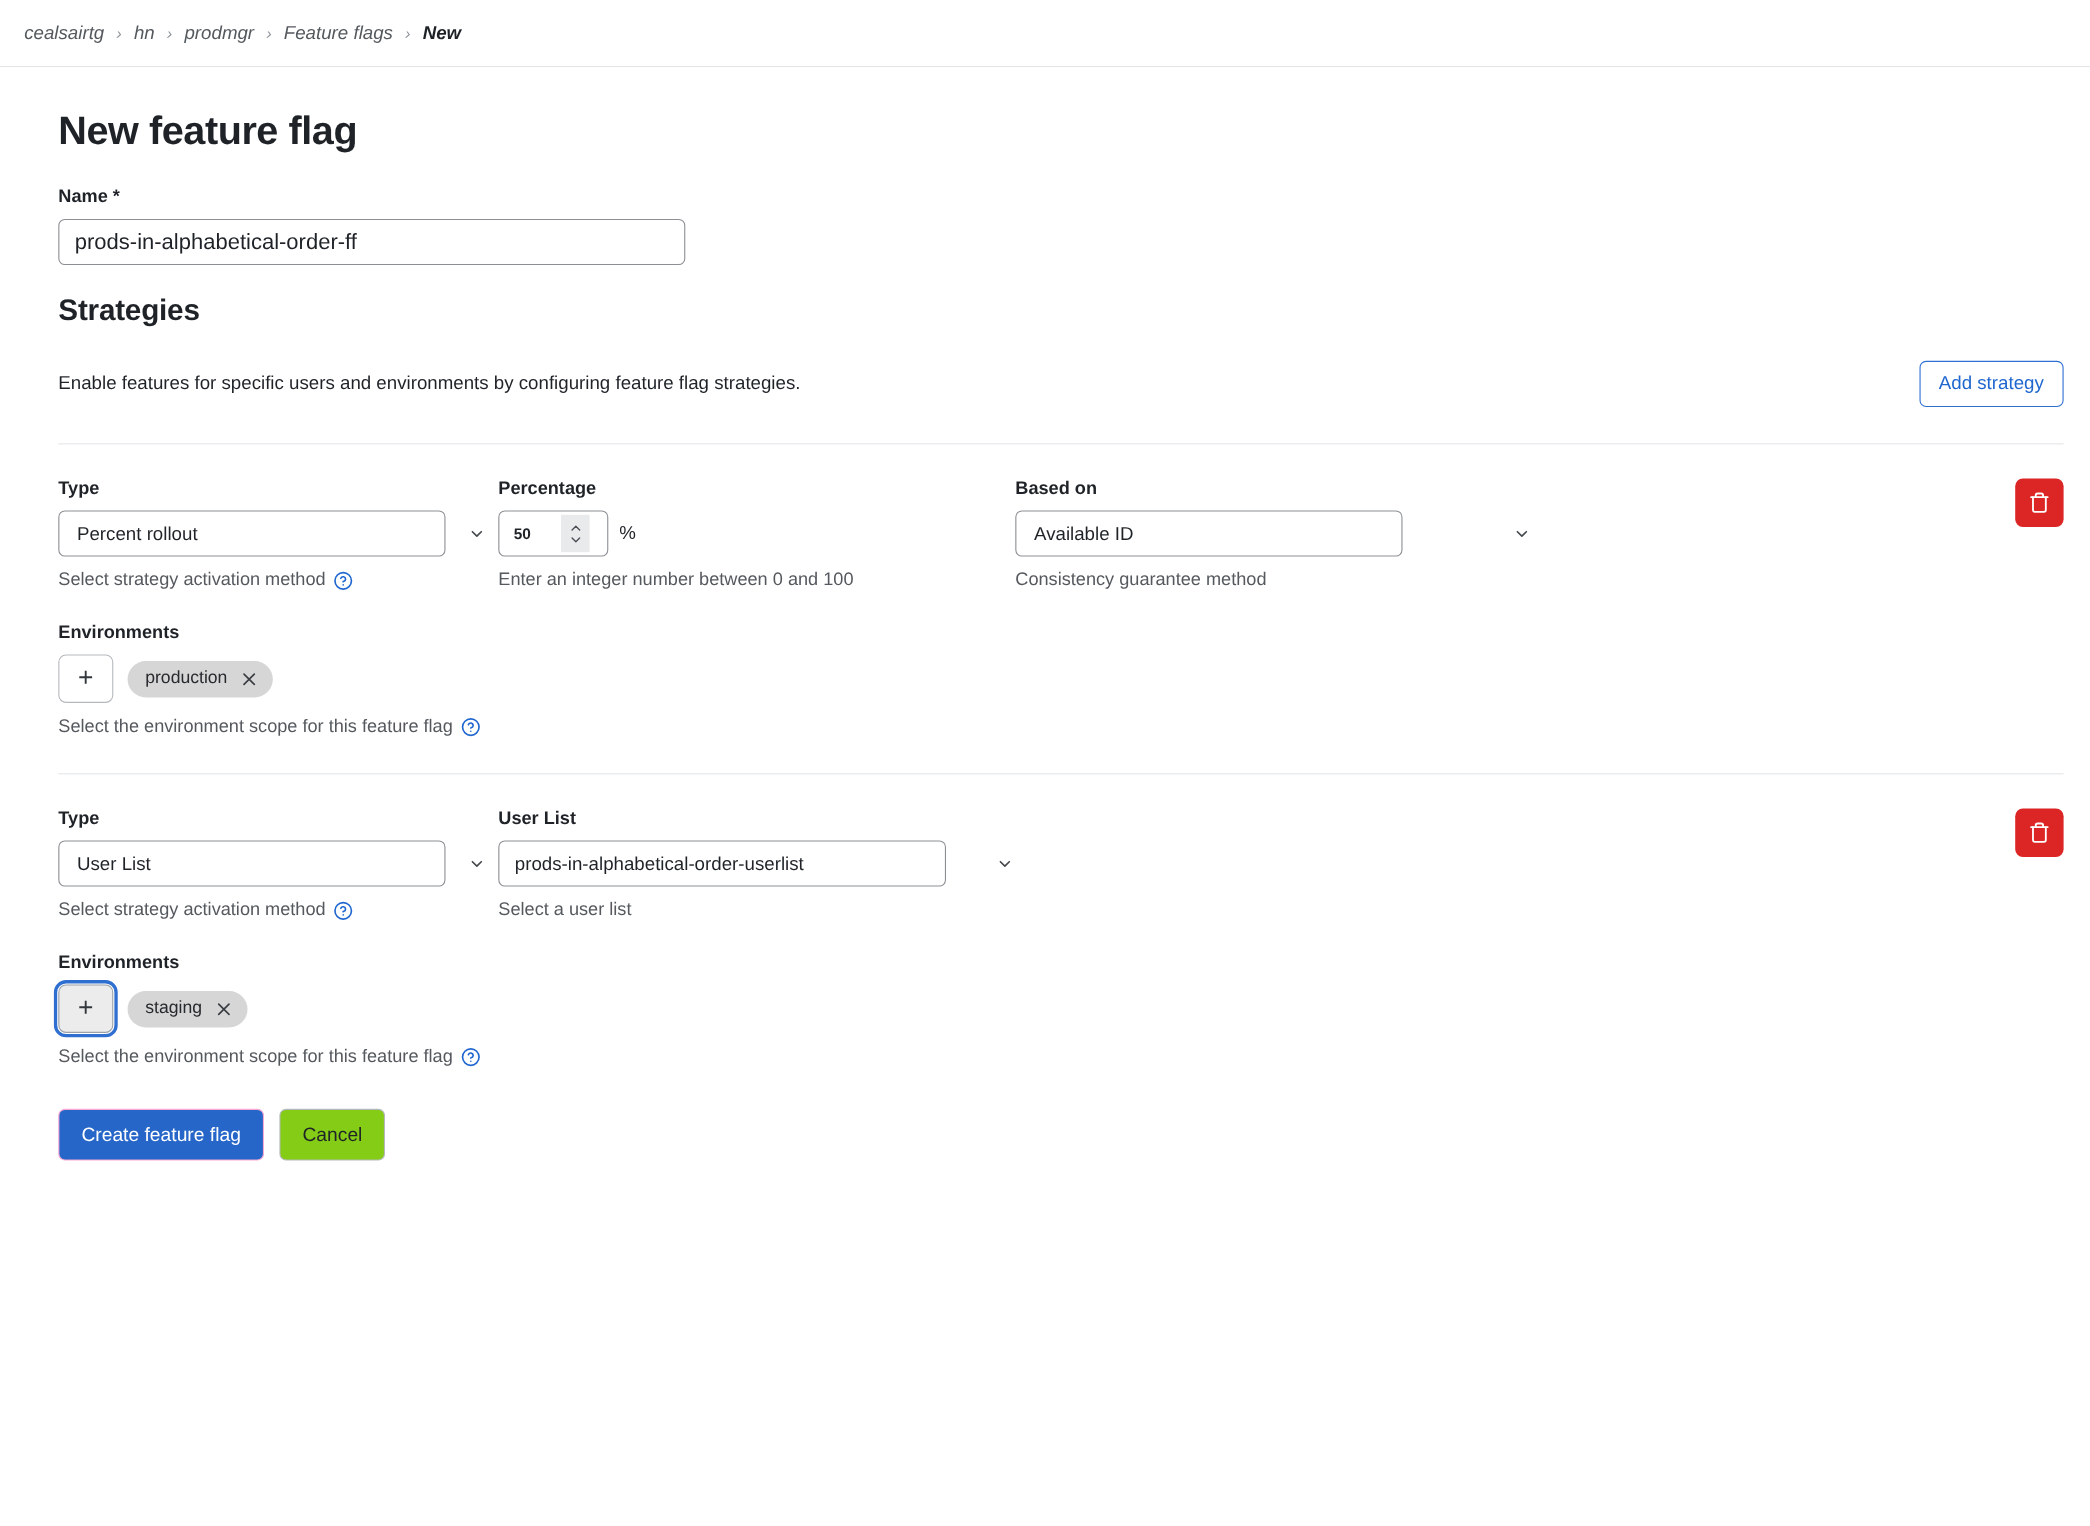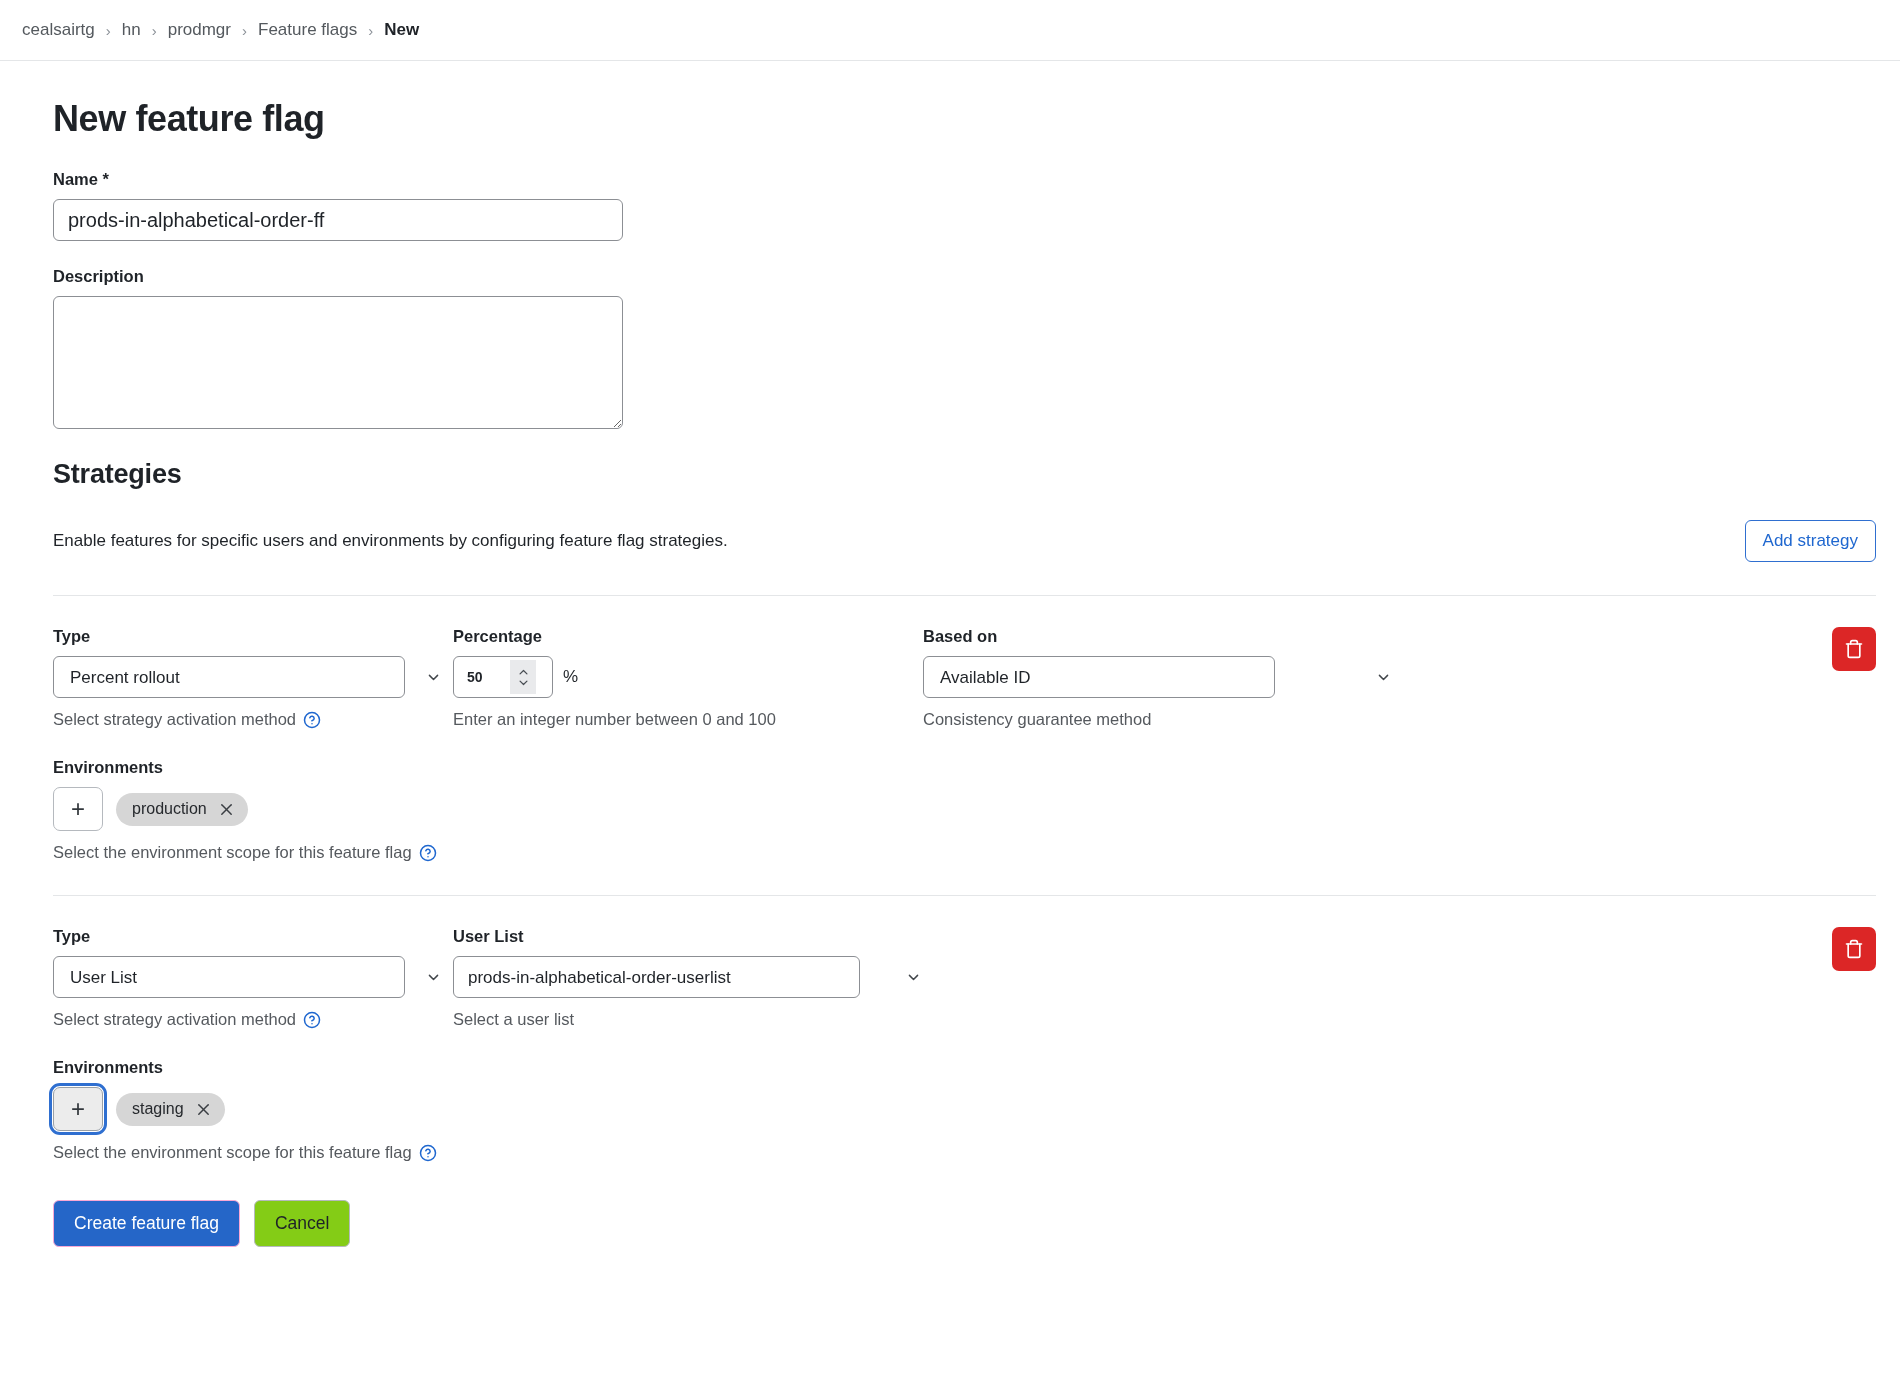--- a/index.html
+++ b/index.html
@@ -13,20 +13,21 @@
     -webkit-font-smoothing: antialiased;
   }
 
   
   .header {
     height: 61px;
     border-bottom: 1px solid #e4e6e8;
     display: flex;
     align-items: center;
     padding: 0 24px 0 22px;
+    font-style: italic;
   }
   .crumbs { display: flex; align-items: center; font-size: 17px; }
   .crumb {
     color: #54595e;
     text-decoration: none;
     white-space: nowrap;
   }
   .crumb.current { color: #1f2328; font-weight: bold; }
   .crumb-sep {
     color: #8b9198;
@@ -337,24 +338,20 @@
 
 <div class="page">
 
   <h1 class="page-title">New feature flag</h1>
 
   <div class="block-name">
     <label class="field-label">Name *</label>
     <input class="text-input" type="text" value="prods-in-alphabetical-order-ff" style="">
   </div>
 
-  <div class="block-desc">
-    <label class="field-label">Description</label>
-    <textarea class="area-input" placeholder="" style=""></textarea>
-  </div>
 
   <h2 class="section-title">Strategies</h2>
 
   <div class="strategies-intro">
     <p>Enable features for specific users and environments by configuring feature flag strategies.</p>
     <button class="btn-outline">Add strategy</button>
   </div>
 
   <hr class="divider">
 

